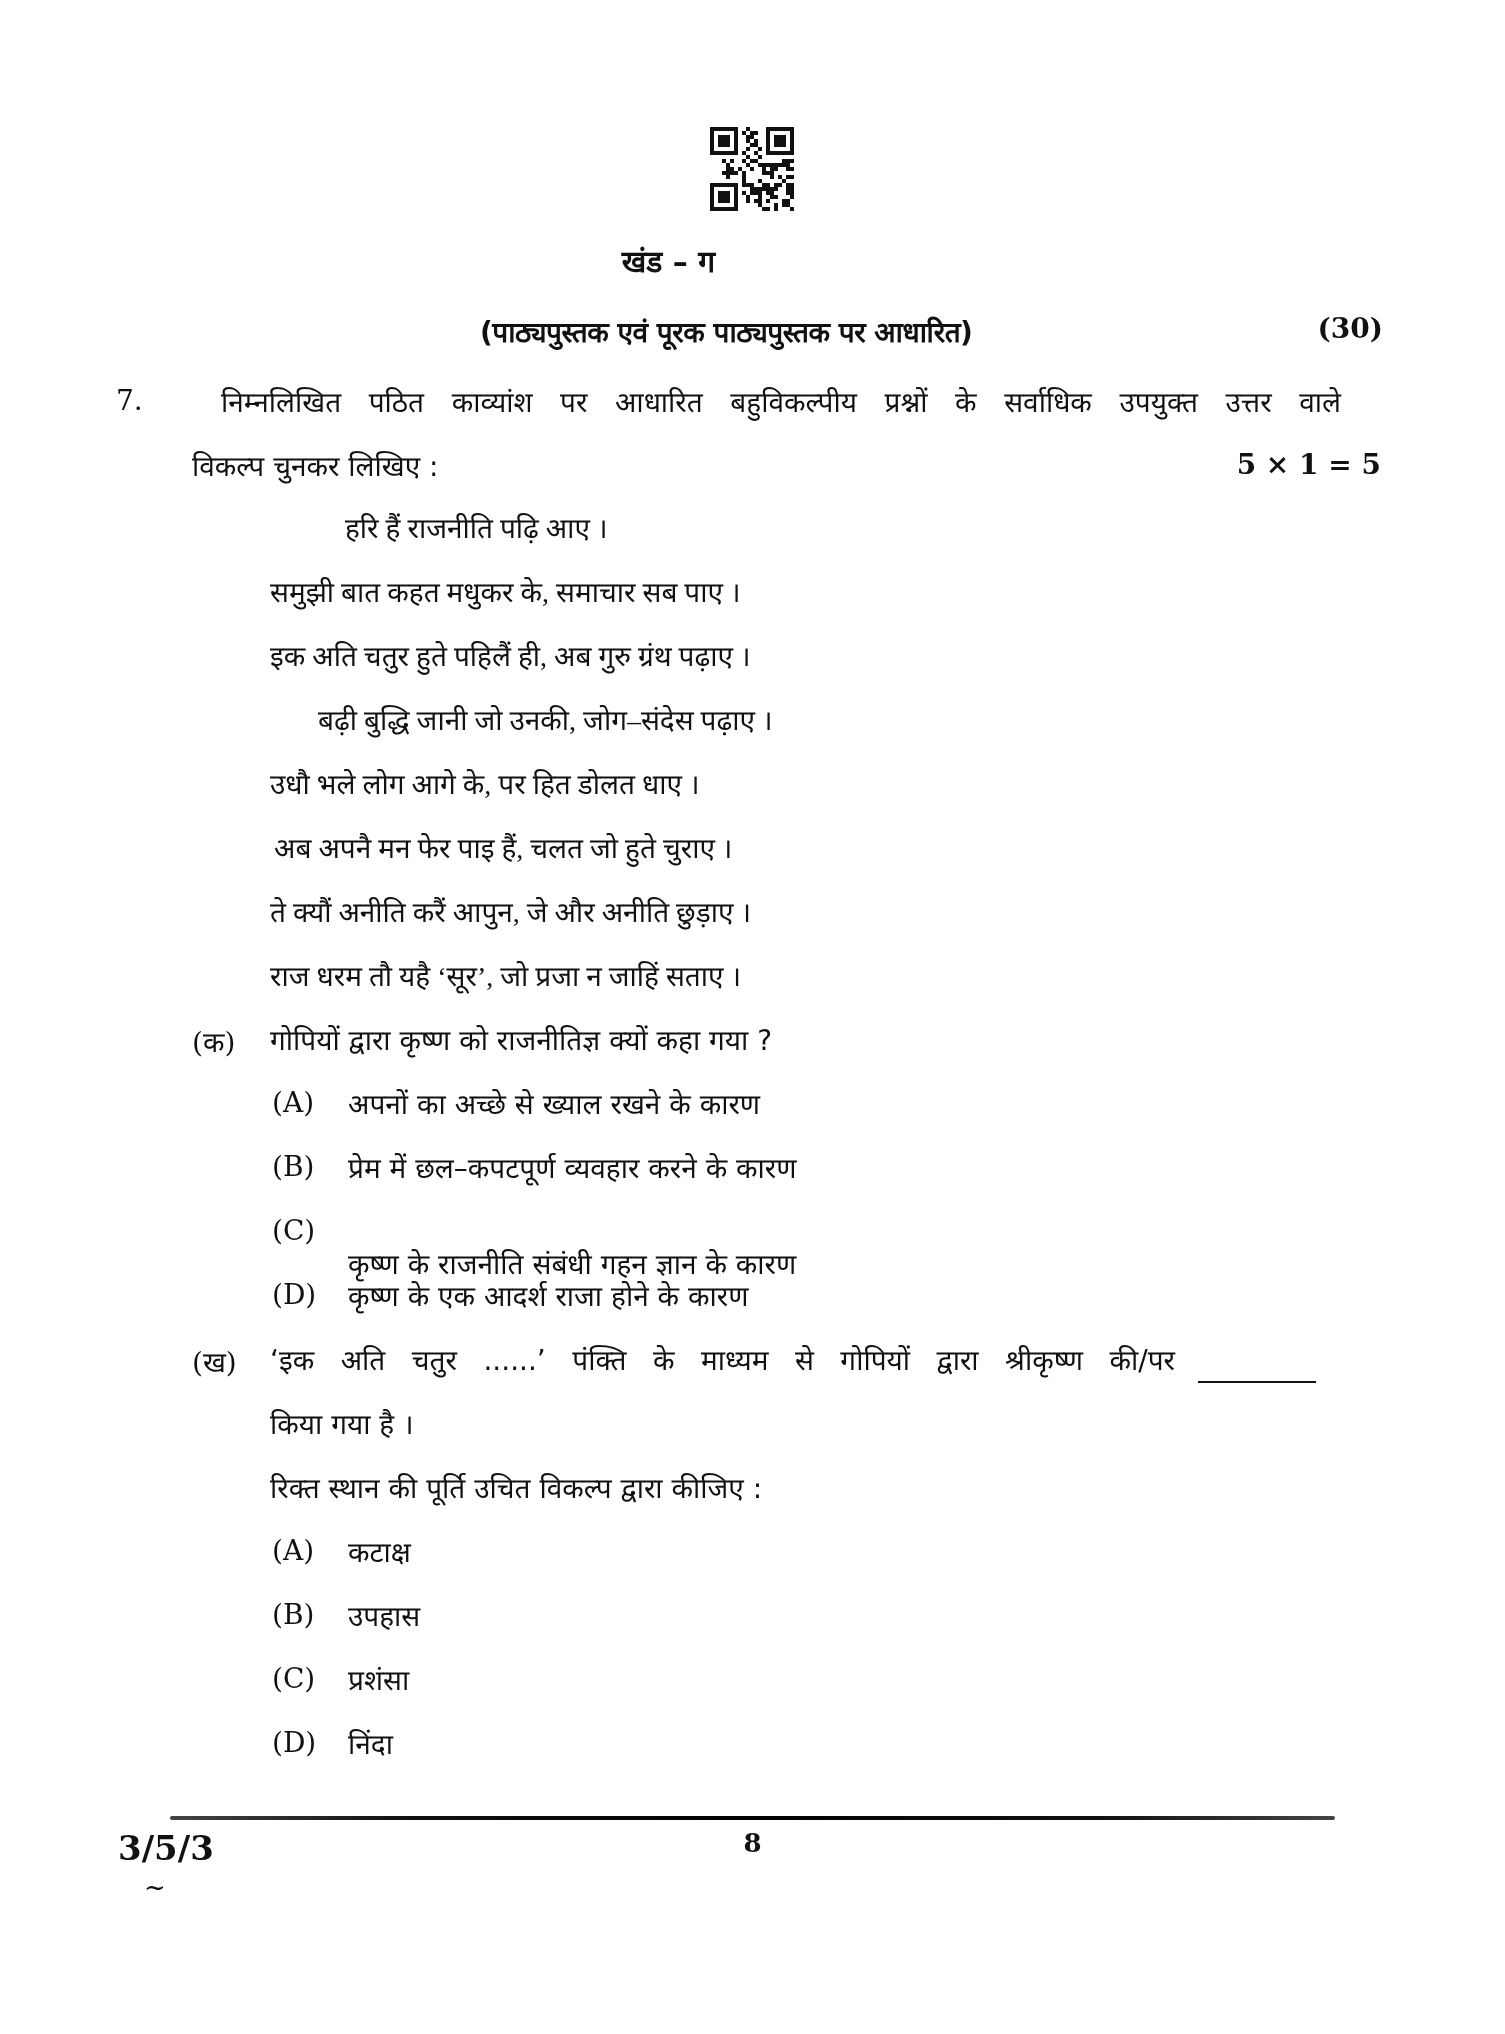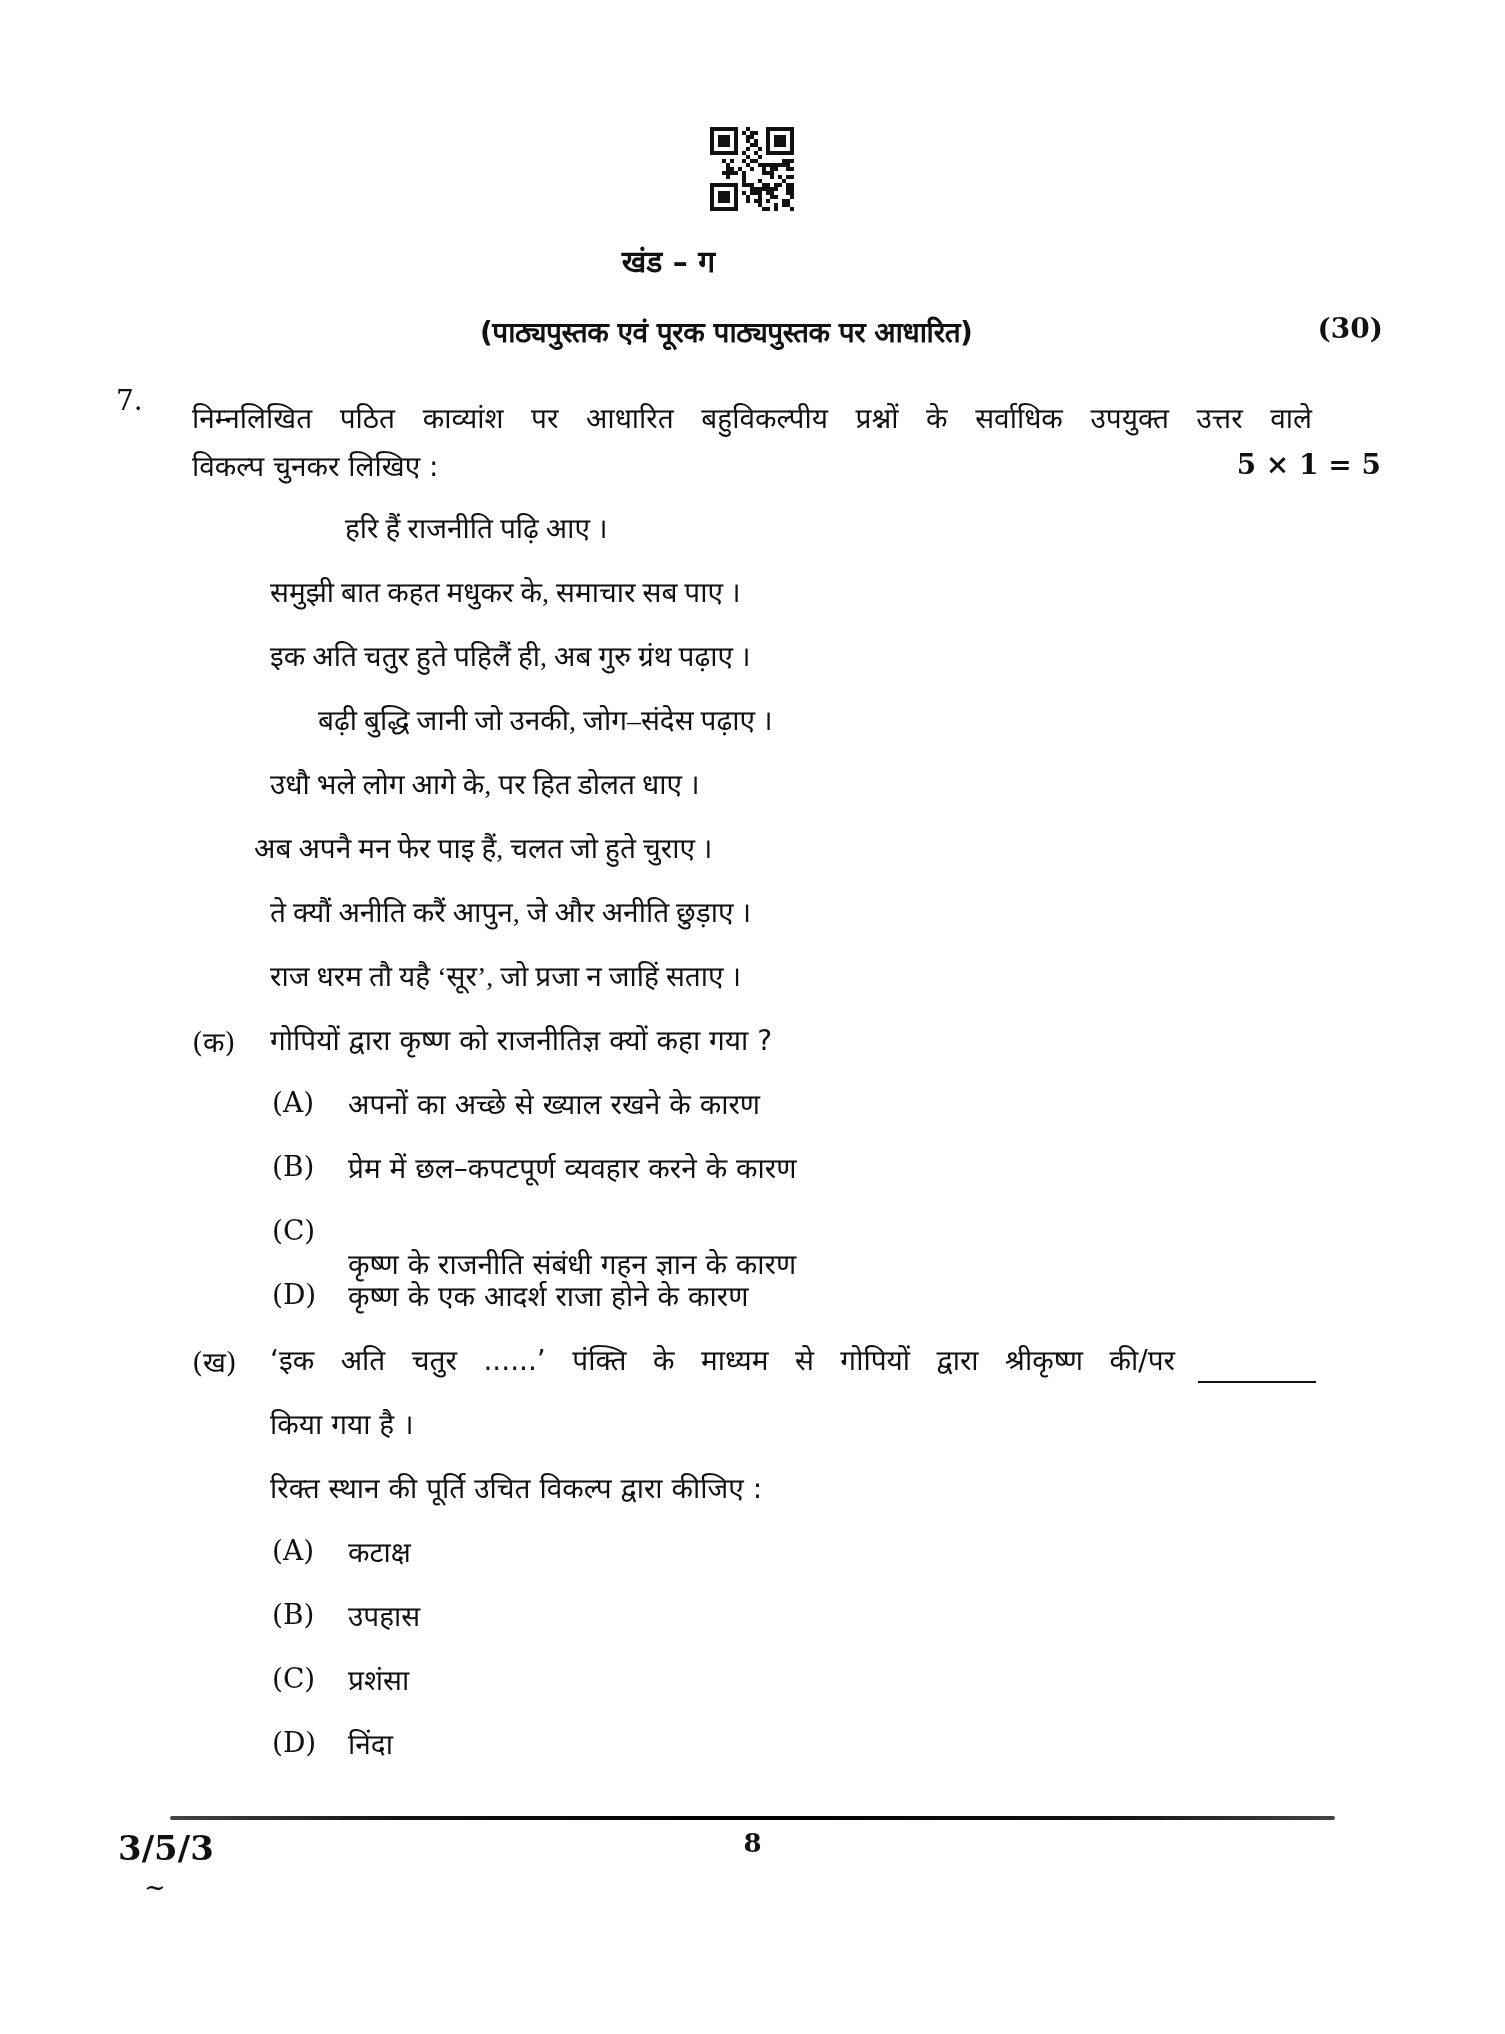--- a/index.html
+++ b/index.html
@@ -50,21 +50,21 @@
 
     .q-number {
       left: 116px; top: 384px;
       font-size: 28px;
     }
     .q-instr {
       left: 192px;
       font-family: "DejaVu Sans", sans-serif;
       font-size: 28px;
     }
-    .q-instr.l1 { top: 398px; width: 1120px; text-align-last: justify; text-align: justify; }
+    .q-instr.l1 { top: 382px; width: 1120px; text-align-last: justify; text-align: justify; margin-left: 29px; }
     .q-instr.l2 { top: 446px; }
     .q-marks {
       right: 124px; top: 448px;
       font-weight: bold;
       font-size: 28px;
     }
 
     .poem-line {
       font-family: Liberation Serif, serif;
       font-size: 28px;
@@ -575,21 +575,21 @@
 <div class="abs q-instr l1">निम्नलिखित पठित काव्यांश पर आधारित बहुविकल्पीय प्रश्नों के सर्वाधिक उपयुक्त उत्तर वाले</div>
 <div class="abs q-instr l2">विकल्प चुनकर लिखिए :</div>
 <div class="abs q-marks">5 × 1 = 5</div>
 
 <div>
   <div class="abs poem-line" style="left:345px; top:508px;">हरि हैं राजनीति पढ़ि आए ।</div>
   <div class="abs poem-line" style="left:270px; top:572px;">समुझी बात कहत मधुकर के, समाचार सब पाए ।</div>
   <div class="abs poem-line" style="left:270px; top:636px;">इक अति चतुर हुते पहिलैं ही, अब गुरु ग्रंथ पढ़ाए ।</div>
   <div class="abs poem-line" style="left:270px; top:700px;margin-left:48px;">बढ़ी बुद्धि जानी जो उनकी, जोग–संदेस पढ़ाए ।</div>
   <div class="abs poem-line" style="left:270px; top:764px;">उधौ भले लोग आगे के, पर हित डोलत धाए ।</div>
-  <div class="abs poem-line" style="left:254px; top:828px;">अब अपनै मन फेर पाइ हैं, चलत जो हुते चुराए ।</div>
+  <div class="abs poem-line" style="left:274px; top:828px;">अब अपनै मन फेर पाइ हैं, चलत जो हुते चुराए ।</div>
   <div class="abs poem-line" style="left:270px; top:892px;">ते क्यौं अनीति करैं आपुन, जे और अनीति छुड़ाए ।</div>
   <div class="abs poem-line" style="left:270px; top:956px;text-align:center;">राज धरम तौ यहै ‘सूर’, जो प्रजा न जाहिं सताए ।</div>
 </div>
 
 <div class="abs sub-label" style="top:1022px;">(क)</div>
 <div class="abs sub-text" style="top:1020px;">गोपियों द्वारा कृष्ण को राजनीतिज्ञ क्यों कहा गया ?</div>
 
 <div class="abs opt-label" style="top:1086px;">(A)</div>
 <div class="abs opt-text" style="top:1084px;text-align:center;">अपनों का अच्छे से ख्याल रखने के कारण</div>
 <div class="abs opt-label" style="top:1150px;">(B)</div>

